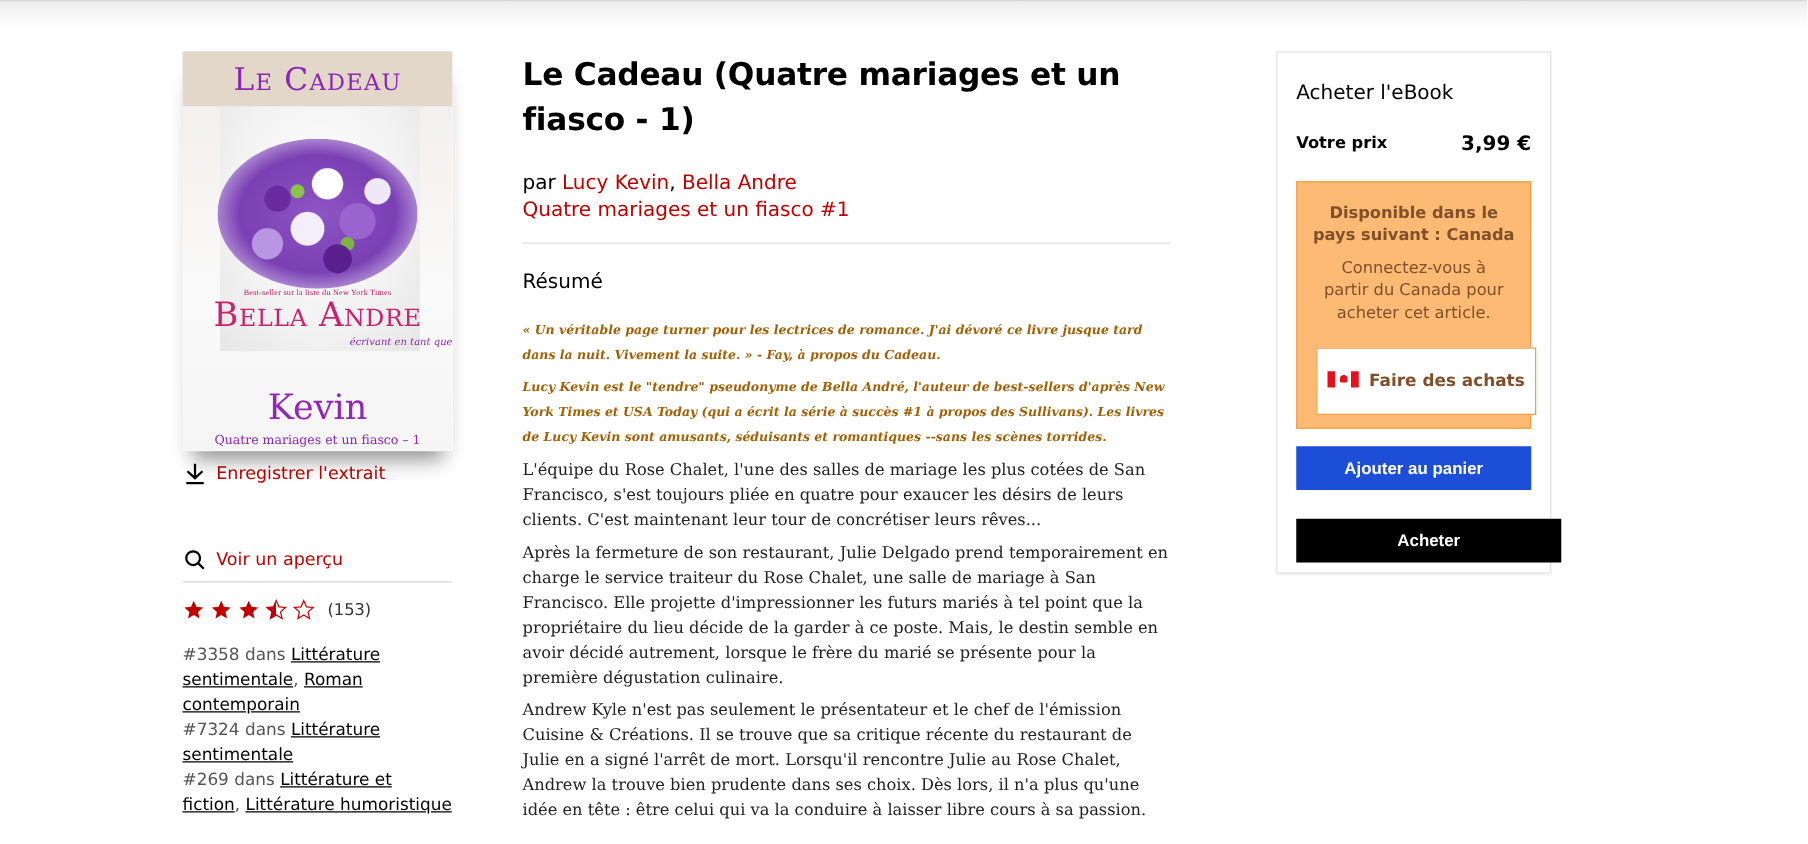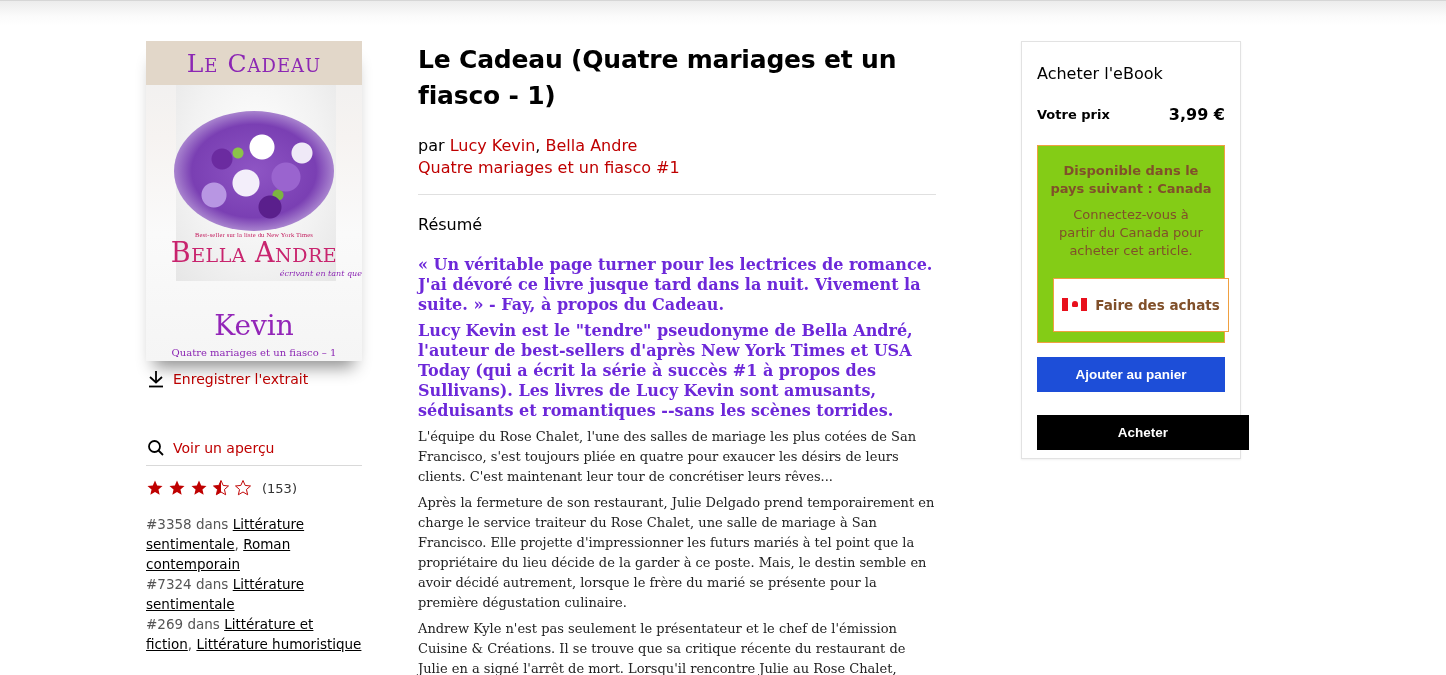--- a/index.html
+++ b/index.html
@@ -62,29 +62,29 @@
     
     .mid { position: absolute; left: 418px; top: 42px; width: 518px; }
     .title { font-size: 25px; font-weight: bold; line-height: 36px; letter-spacing: -0.2px; }
     .byline { margin-top: 21px; font-size: 16px; line-height: 22px; color: #000; }
     .byline a { color: #bf0000; }
     .series-link { font-size: 16px; line-height: 22px; color: #bf0000; display: block; }
     .divider { border-top: 1px solid #e0e0e0; margin-top: 15px; }
     .resume-h { margin-top: 19px; font-size: 16px; line-height: 22px; }
     .synopsis { margin-top: 19px; font-family: "DejaVu Serif", serif; font-size: 13px; line-height: 20px; color: #222; }
     .synopsis p { margin-bottom: 6px; }
-    .synopsis .b { font-weight: bold; color: #6d28d9; font-size: 16px; }
+    .synopsis .b { font-weight: bold; color: #a16207; font-size: 10px; font-style: italic; }
 
     
     .buybox { position: absolute; left: 1021px; top: 41px; width: 220px; height: 418px; border: 1px solid #e2e2e2; box-shadow: 0 1px 2px rgba(0,0,0,0.06); }
     .buy-h { position: absolute; left: 15px; top: 22px; font-size: 16px; }
     .price-row { position: absolute; left: 15px; top: 63px; width: 188px; display: flex; justify-content: space-between; align-items: center; }
     .price-label { font-size: 13px; font-weight: bold; }
     .price-val { font-size: 16px; font-weight: bold; }
-    .avail { position: absolute; left: 15px; top: 103px; width: 188px; height: 198px; background: #84cc16; border: 1px solid #f0a040; color: #80502a; text-align: center; }
+    .avail { position: absolute; left: 15px; top: 103px; width: 188px; height: 198px; background: #fdba74; border: 1px solid #f0a040; color: #80502a; text-align: center; }
     .avail-h { margin-top: 16px; font-size: 13px; font-weight: bold; line-height: 18px; padding: 0 10px; }
     .avail-t { margin-top: 8px; font-size: 13px; line-height: 18px; padding: 0 20px; }
     .shop-btn { position: absolute; left: 15px; top: 132px; width: 176px; height: 54px; background: #fff; border: 1px solid #f0a040; font-size: 13.5px; font-weight: bold; line-height: 18px; color: #80502a; display: flex; flex-direction: column; align-items: center; justify-content: center; }
     .flag { display: inline-block; width: 25px; height: 13px; vertical-align: -1px; margin-right: 8px; background: linear-gradient(90deg, #e8101c 0 6px, #fff 6px 19px, #e8101c 19px); position: relative; }
     .flag::after { content: ""; position: absolute; left: 10px; top: 3px; width: 6px; height: 6px; background: #e8101c; border-radius: 50% 50% 20% 20%; }
     .btn-red { position: absolute; left: 15px; top: 315px; width: 188px; height: 35px; background: #1d4ed8; color: #fff; font-weight: bold; font-size: 13.5px; display: flex; align-items: center; justify-content: center; border: none; }
     .btn-black { position: absolute; left: 15px; top: 373px; width: 212px; height: 35px; background: #000; color: #fff; font-weight: bold; font-size: 13.5px; display: flex; align-items: center; justify-content: center; border: none; }
   </style>
 </head>
 <body>

